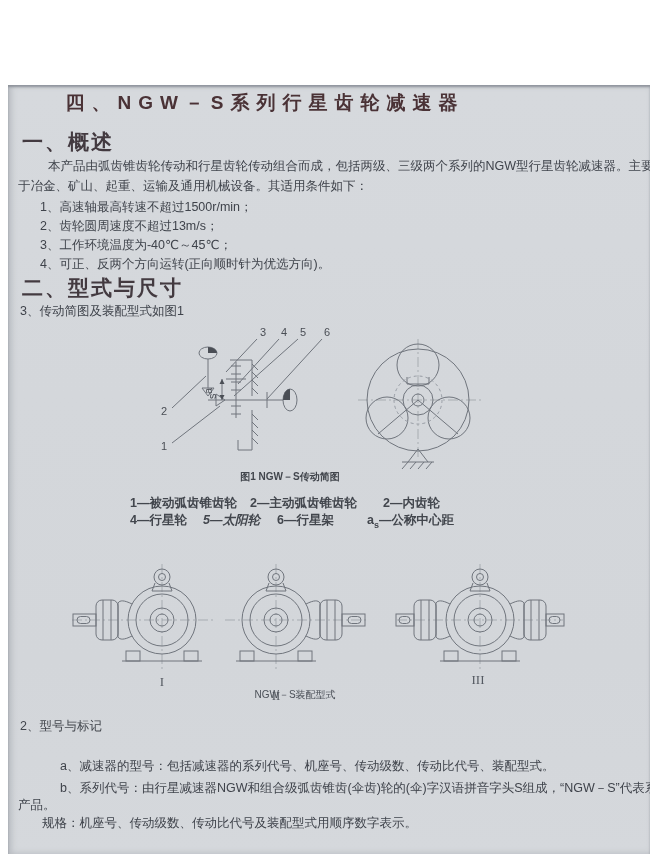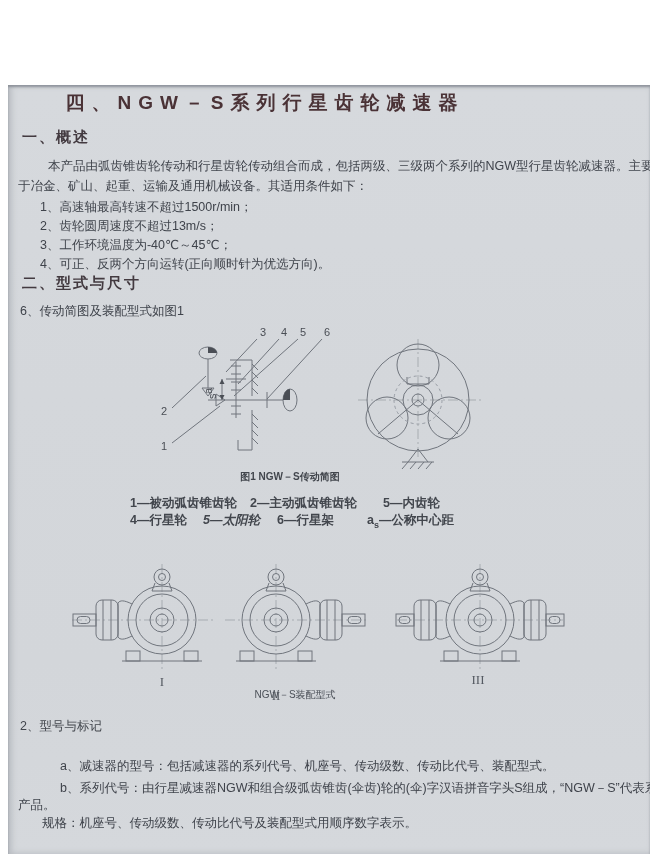--- a/index.html
+++ b/index.html
@@ -9,21 +9,21 @@
   }
   .scan{
     position:absolute;left:8px;top:85px;right:0;bottom:0;
     background:linear-gradient(180deg,#c9ccd2 0px,#d6d9dd 5px,#d4d7db 40%,#d3d6da 75%,#d5d8dc 100%);
     box-shadow:inset 3px 0 6px rgba(120,125,135,.35), inset 0 2px 2px rgba(90,95,105,.45);
   }
   .title{
     position:absolute;left:0;width:530px;top:90px;text-align:center;
     font-size:19px;font-weight:bold;letter-spacing:7px;color:#4a3236;margin:0;
   }
-  .h2{position:absolute;font-size:15px;font-weight:bold;color:#433a40;white-space:nowrap;letter-spacing:2px;}
+  .h2{position:absolute;font-size:21px;font-weight:bold;color:#433a40;white-space:nowrap;letter-spacing:2px;}
   .ln{position:absolute;font-size:12.5px;color:#3f434b;white-space:nowrap;}
   .cap{position:absolute;font-size:10px;font-weight:bold;color:#42464d;text-align:center;white-space:nowrap;}
   .leg{position:absolute;font-size:12.5px;font-weight:bold;color:#42464d;white-space:nowrap;}
   .rom{position:absolute;font-family:"Liberation Serif","DejaVu Serif",serif;font-size:13px;color:#555a62;text-align:center;}
   svg{position:absolute;overflow:visible;}
   svg text{font-family:"Liberation Sans","DejaVu Sans",sans-serif;font-size:11px;fill:#4a4e55;}
   sub{font-size:9px;}
 </style>
 </head>
 <body>
@@ -36,21 +36,21 @@
 
 <div class="ln" style="left:48px;top:158px;">本产品由弧齿锥齿轮传动和行星齿轮传动组合而成，包括两级、三级两个系列的NGW型行星齿轮减速器。主要用</div>
 <div class="ln" style="left:18px;top:178px;">于冶金、矿山、起重、运输及通用机械设备。其适用条件如下：</div>
 
 <div class="ln" style="left:40px;top:199px;">1、高速轴最高转速不超过1500r/min；</div>
 <div class="ln" style="left:40px;top:218px;">2、齿轮圆周速度不超过13m/s；</div>
 <div class="ln" style="left:40px;top:237px;">3、工作环境温度为-40℃～45℃；</div>
 <div class="ln" style="left:40px;top:256px;">4、可正、反两个方向运转(正向顺时针为优选方向)。</div>
 
 <div class="h2" style="left:22px;top:274px;">二、型式与尺寸</div>
-<div class="ln" style="left:20px;top:303px;">6、传动简图及装配型式如图1</div>
+<div class="ln" style="left:20px;top:303px;">3、传动简图及装配型式如图1</div>
 
 <svg style="left:150px;top:322px;" width="195" height="150" viewBox="0 0 195 150">
   <g stroke="#70757d" stroke-width="1" fill="none">
 
     <line x1="107" y1="17" x2="76" y2="50"></line>
     <line x1="129" y1="17" x2="88" y2="62"></line>
     <line x1="148" y1="17" x2="84" y2="74"></line>
     <line x1="172" y1="17" x2="117" y2="77"></line>
     <line x1="22" y1="86" x2="56" y2="54"></line>
     <line x1="22" y1="121" x2="70" y2="84"></line>
@@ -131,21 +131,21 @@
     <line x1="64" y1="126" x2="58" y2="133"></line>
     <line x1="72" y1="126" x2="66" y2="133"></line>
     <line x1="80" y1="126" x2="74" y2="133"></line>
   </g>
 </svg>
 
 <div class="cap" style="left:180px;top:470px;width:220px;">图1 NGW－S传动简图</div>
 
 <span class="leg" style="left:130px;top:495px;">1—被动弧齿锥齿轮</span>
 <span class="leg" style="left:250px;top:495px;">2—主动弧齿锥齿轮</span>
-<span class="leg" style="left:383px;top:495px;">5—内齿轮</span>
+<span class="leg" style="left:383px;top:495px;">2—内齿轮</span>
 <span class="leg" style="left:130px;top:512px;">4—行星轮</span>
 <span class="leg" style="left:203px;top:512px;font-style:italic;">5—太阳轮</span>
 <span class="leg" style="left:277px;top:512px;">6—行星架</span>
 <span class="leg" style="left:367px;top:512px;"><span>a</span><sub>s</sub><span>—公称中心距</span></span>
 
 <svg style="left:70px;top:558px;" width="145" height="122" viewBox="0 0 145 122">
   <g stroke="#8a9098" stroke-width="0.6" fill="none" stroke-dasharray="10 3 2 3">
     <line x1="2" y1="62" x2="143" y2="62"></line>
     <line x1="92" y1="6" x2="92" y2="114"></line>
   </g>

